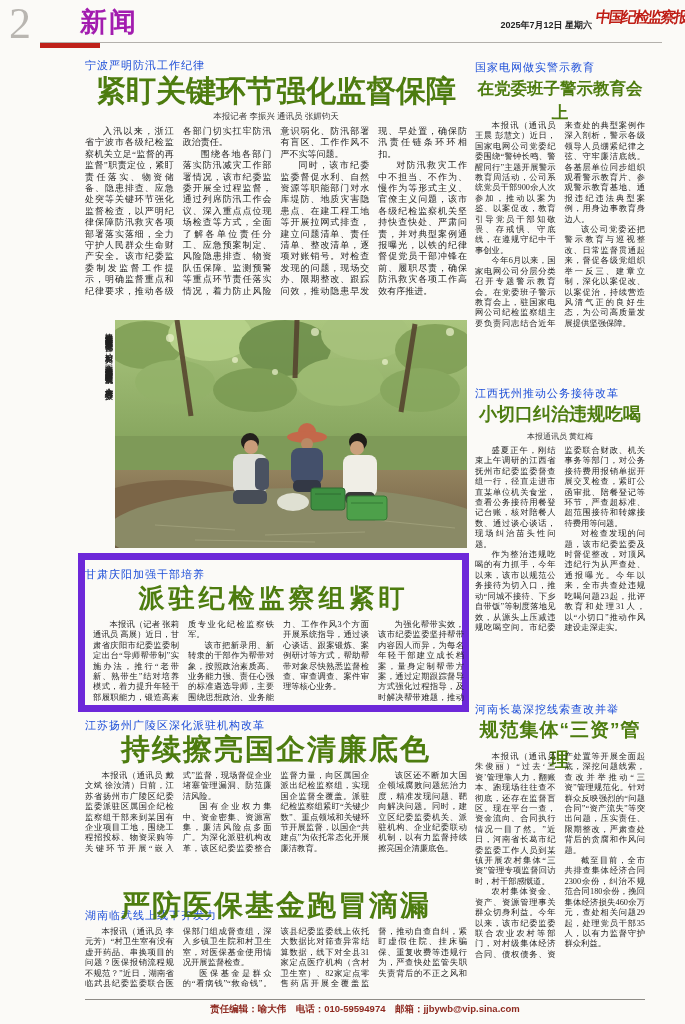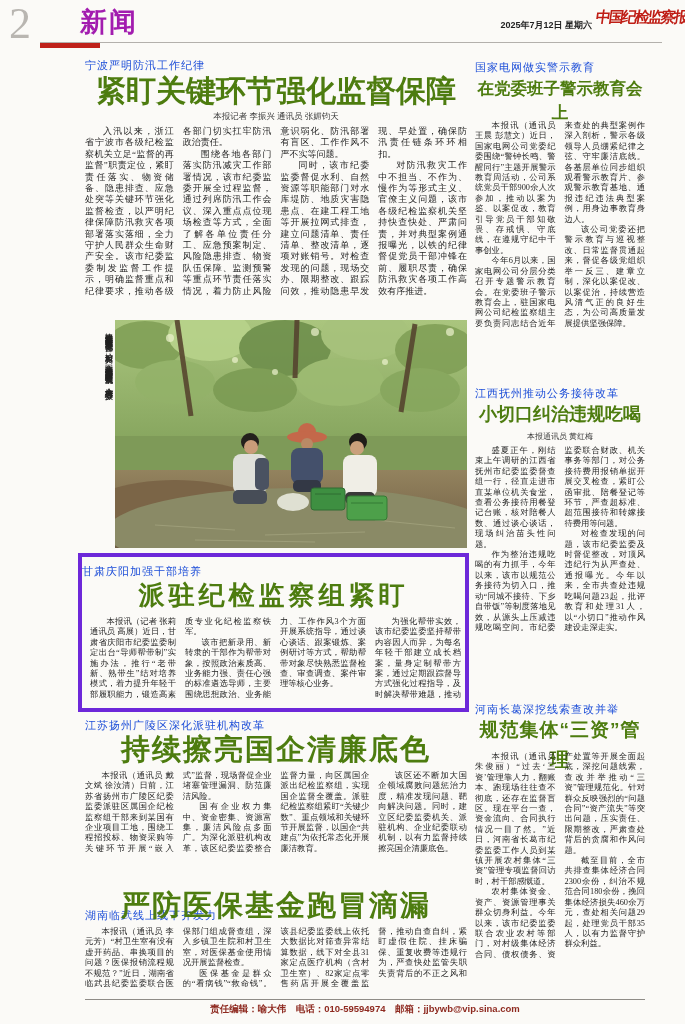--- a/index.html
+++ b/index.html
@@ -40,21 +40,21 @@
   .lead-byline   { left:85px; top:111px; width:382px; }
   .lead-body     { left:85px; top:126px; width:382px; height:190px; }
 
   
   .caption { left:85px; top:326px; width:28px; height:216px;
              writing-mode:vertical-rl; font-size:8px; line-height:9.2px;
              letter-spacing:0.5px; color:#222; }
   .photo { left:115px; top:320px; width:352px; height:228px; overflow:hidden; background:#8fae68; }
 
   
-  .redbox { left:78px; top:553px; width:391px; height:159px; border:4px solid #6d28d9; }
+  .redbox { left:78px; top:553px; width:391px; height:159px; border:7px solid #6d28d9; }
   .box-kicker   { left:0; top:7px;  width:100%; }
   .box-headline { left:0; top:22px; width:100%; font-size:26px; line-height:32px; letter-spacing:4px; }
   .box-body     { left:8px; top:60px; width:371px; height:90px; }
 
   
   .gl-kicker   { left:85px; top:718px; width:382px; }
   .gl-headline { left:85px; top:732px; width:382px; font-size:29px; line-height:34px; letter-spacing:2px; }
   .gl-body     { left:85px; top:771px; width:382px; height:100px; }
 
   

